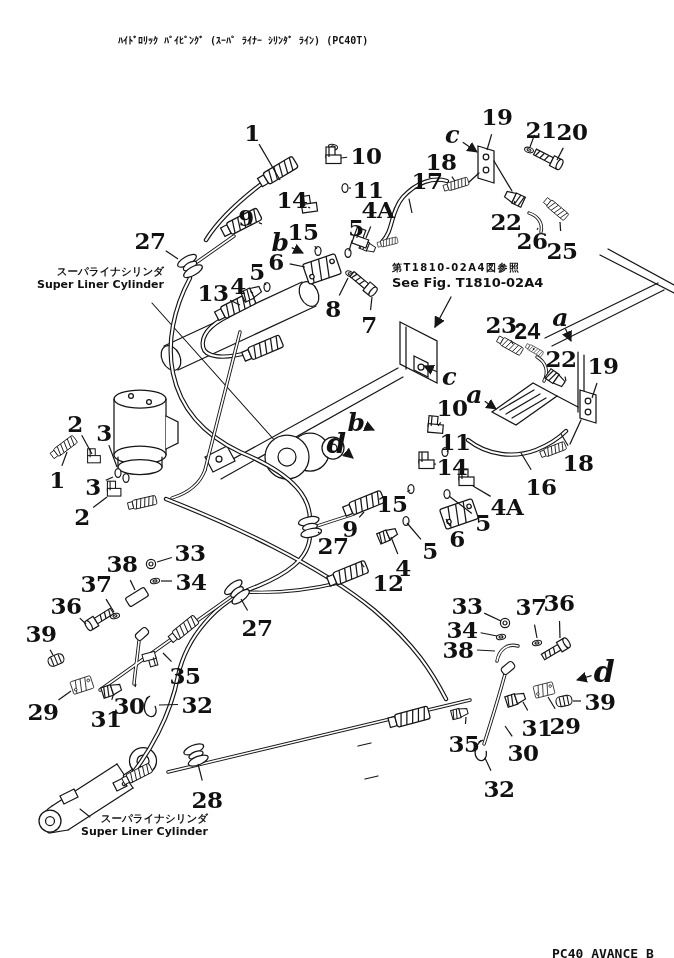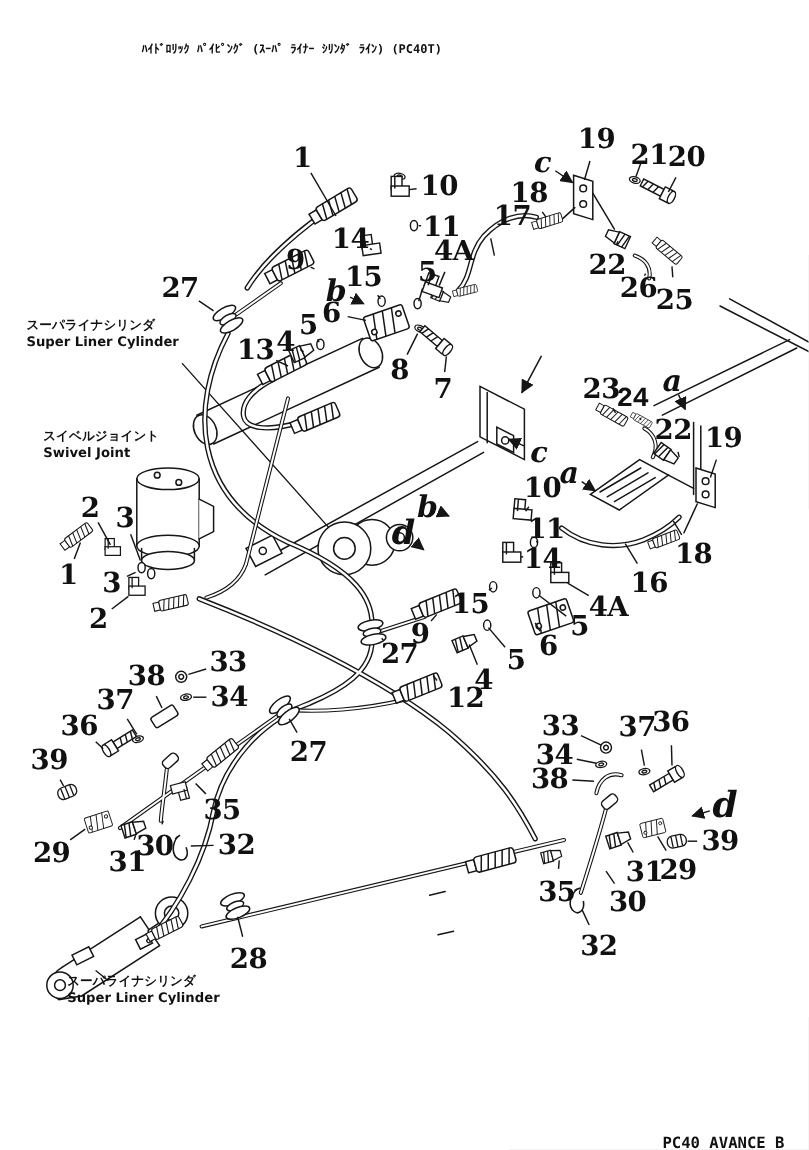--- a/index.html
+++ b/index.html
@@ -2,21 +2,21 @@
 <html><head>
 <meta charset="utf-8">
 <style>
   html,body{margin:0;padding:0;background:#e8e8e8;}
   .page{position:relative;width:674px;height:958px;background:#ffffff;overflow:hidden;
         font-family:"DejaVu Sans", sans-serif;color:#111;}
   .hdr{position:absolute;white-space:nowrap;font-family:"DejaVu Sans Mono", monospace;font-weight:bold;}
   .jp1{left:118px;top:2px;font-size:10px;margin-top:33px;}
   .en1{left:2px;top:17px;font-size:10px;}
   svg.layer{position:absolute;left:0;top:0;pointer-events:none;}
-  .note{position:absolute;text-align:left;line-height:1.25;}
+  .note{position:absolute;text-align:right;line-height:1.25;}
   .note .jp{font-size:10.5px;font-weight:bold;white-space:nowrap;}
   .note .en{font-size:11px;font-weight:bold;white-space:nowrap;}
   .note.seefig{text-align:left;}
   .note.seefig .jp{font-size:10px;letter-spacing:1.5px;}
   .note.seefig .en{font-size:13px;}
   .co{position:absolute;transform:translate(-50%,-50%);font-family:"DejaVu Serif", serif;
       font-weight:bold;font-size:23px;line-height:1;letter-spacing:-0.5px;white-space:nowrap;}
   .vl{font-style:italic;font-size:25px;}
   .footer{position:absolute;left:552px;top:946px;font-family:"DejaVu Sans Mono", monospace;
           font-weight:bold;font-size:13px;white-space:nowrap;}
@@ -296,23 +296,23 @@
       <use href="#gGrommet" transform="translate(310,527) rotate(-12)"></use>
       <use href="#gGrommet" transform="translate(237,592) rotate(-38)"></use>
       <use href="#gGrommet" transform="translate(196,755) rotate(-22)"></use>
     </g>
   </svg>
 
   <div class="note" style="left:22px;top:265px;width:142px">
     <div class="jp">スーパライナシリンダ</div>
     <div class="en">Super Liner Cylinder</div>
   </div>
-  <div class="note" style="left:36px;top:358px;width:124px">
-    <div class="jp">スイベルジョイント</div>
-    <div class="en">Swivel Joint</div>
+  <div class="note seefig" style="left:392px;top:262px;width:170px">
+    <div class="jp">第T1810-02A4図参照</div>
+    <div class="en">See Fig. T1810-02A4</div>
   </div>
   <div class="note" style="left:56px;top:812px;width:152px">
     <div class="jp">スーパライナシリンダ</div>
     <div class="en">Super Liner Cylinder</div>
   </div>
 
   <svg class="layer" id="leader-svg" width="674" height="958" viewBox="0 0 674 958">
     <defs>
       <marker id="ah" viewBox="0 0 10 10" refX="9" refY="5" markerWidth="9" markerHeight="9" orient="auto-start-reverse">
         <path d="M0,0 L10,5 L0,10 Z" fill="#161616"></path>

